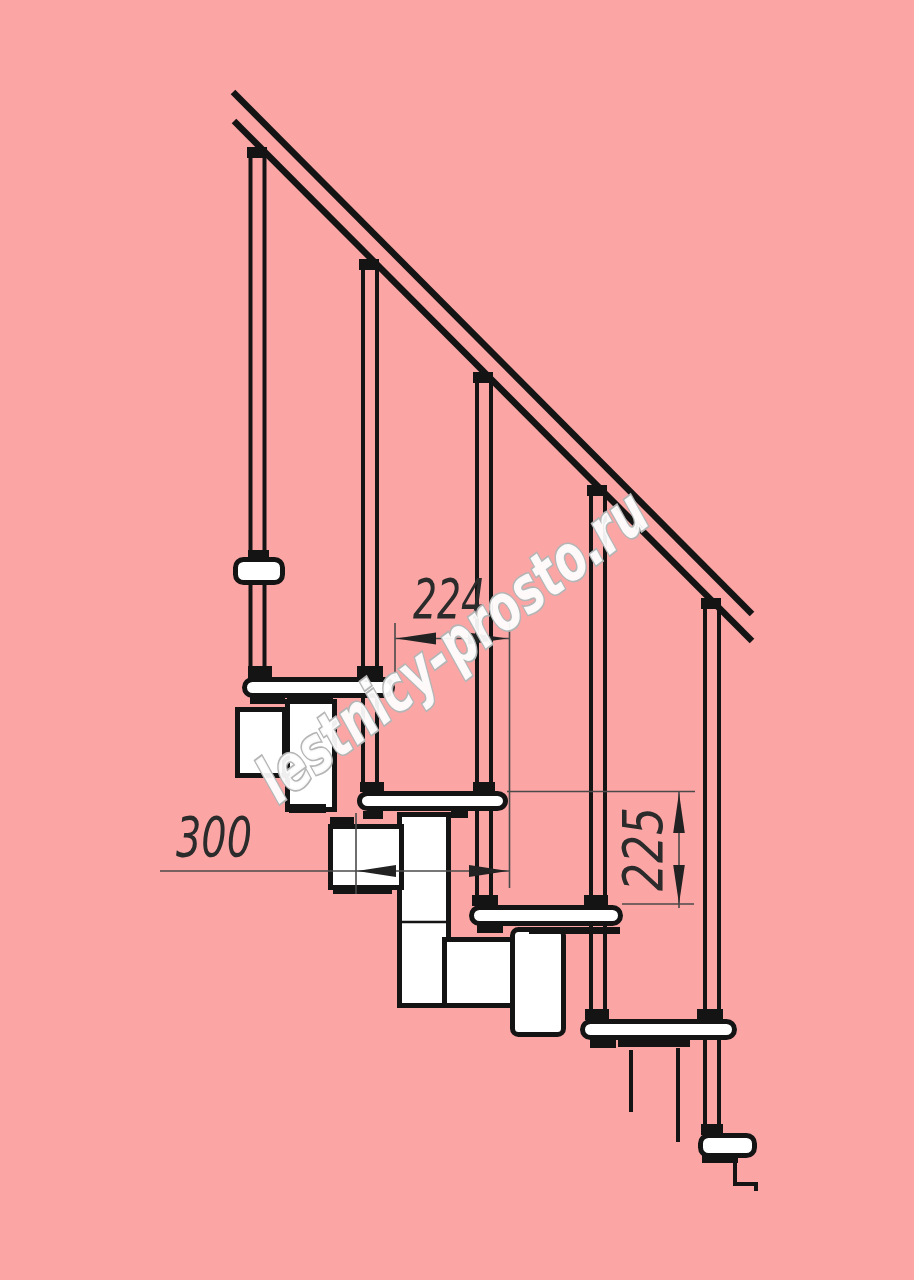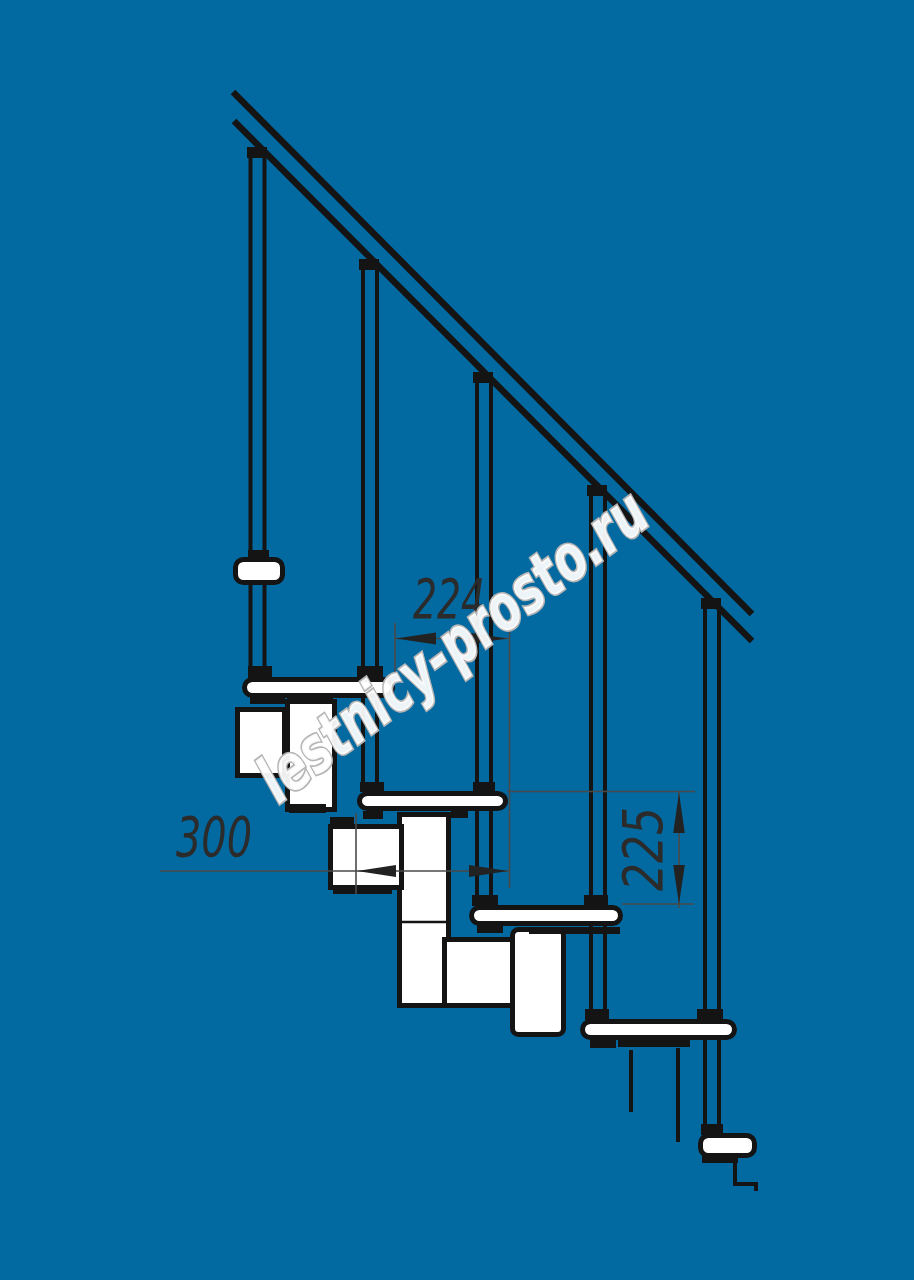--- a/index.html
+++ b/index.html
@@ -4,21 +4,21 @@
 <style>
   html, body {
     margin: 0;
     padding: 0;
     background: #ffffff;
   }
   .page {
     position: relative;
     width: 914px;
     height: 1280px;
-    background: #0369a1;
+    background: #fca5a5;
     overflow: hidden;
     font-family: "DejaVu Sans", sans-serif;
   }
   svg { display: block; }
 
   
   .rail   { stroke: #141414; stroke-width: 6.5; fill: none; }
   .bal    { stroke: #141414; stroke-width: 4;   fill: none; }
   .struct { stroke: #141414; stroke-width: 5;   fill: #ffffff; }
   .thin-struct { stroke: #141414; stroke-width: 4; fill: none; }

